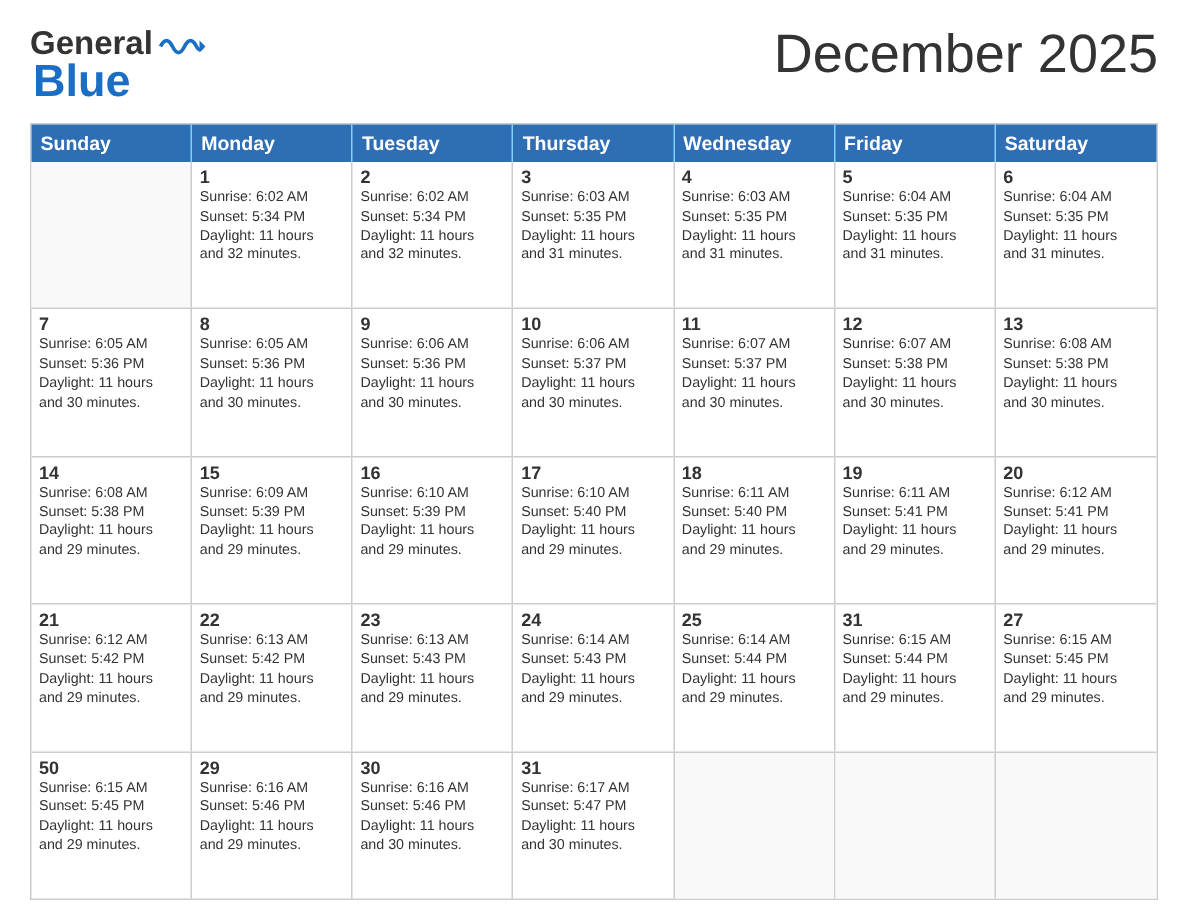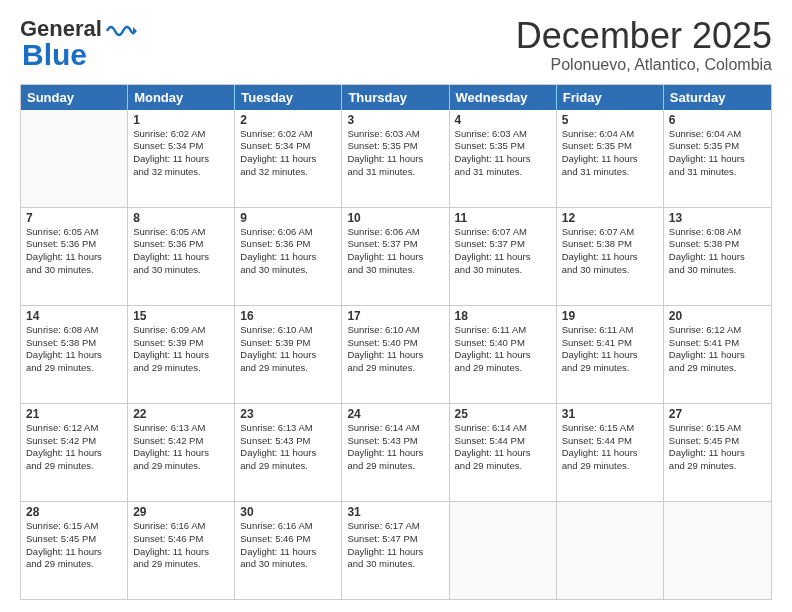--- a/index.html
+++ b/index.html
@@ -111,21 +111,20 @@
         <span style="font-size:22px;font-weight:bold;color:#333;">General</span>
         <svg width="32" height="18" viewBox="0 0 32 18" style="margin-left:3px;margin-top:2px;">
           <path d="M2,10 Q6,2 10,10 Q14,18 18,10 Q22,2 26,10 Q28,14 30,10" stroke="#1a6fc4" stroke-width="2.5" fill="none"></path>
           <polygon points="28,6 32,10 28,14" fill="#1a6fc4"></polygon>
         </svg>
       </div>
       <span style="font-size:30px;font-weight:bold;color:#1a6fc4;margin-top:-4px;margin-left:2px;">Blue</span>
     </div>
     <div class="title-block">
       <h1>December 2025</h1>
-      <h2>Polonuevo, Atlantico, Colombia</h2>
     </div>
   </div>
 
   <div class="calendar">
     <div class="cal-header">
     <div class="cal-header-cell">Sunday</div>
         <div class="cal-header-cell">Monday</div>
         <div class="cal-header-cell">Tuesday</div>
         <div class="cal-header-cell">Thursday</div>
         <div class="cal-header-cell">Wednesday</div>
@@ -326,21 +325,21 @@
           <div class="cal-cell">
             <span class="day-num">27</span>
             <div class="cell-info" style="white-space: pre-line;">Sunrise: 6:15 AM
 Sunset: 5:45 PM
 Daylight: 11 hours
 and 29 minutes.</div>
           </div>
         </div>
         <div class="cal-row">
           <div class="cal-cell">
-            <span class="day-num">28</span>
+            <span class="day-num">50</span>
             <div class="cell-info" style="white-space: pre-line;">Sunrise: 6:15 AM
 Sunset: 5:45 PM
 Daylight: 11 hours
 and 29 minutes.</div>
           </div>
           <div class="cal-cell">
             <span class="day-num">29</span>
             <div class="cell-info" style="white-space: pre-line;">Sunrise: 6:16 AM
 Sunset: 5:46 PM
 Daylight: 11 hours

